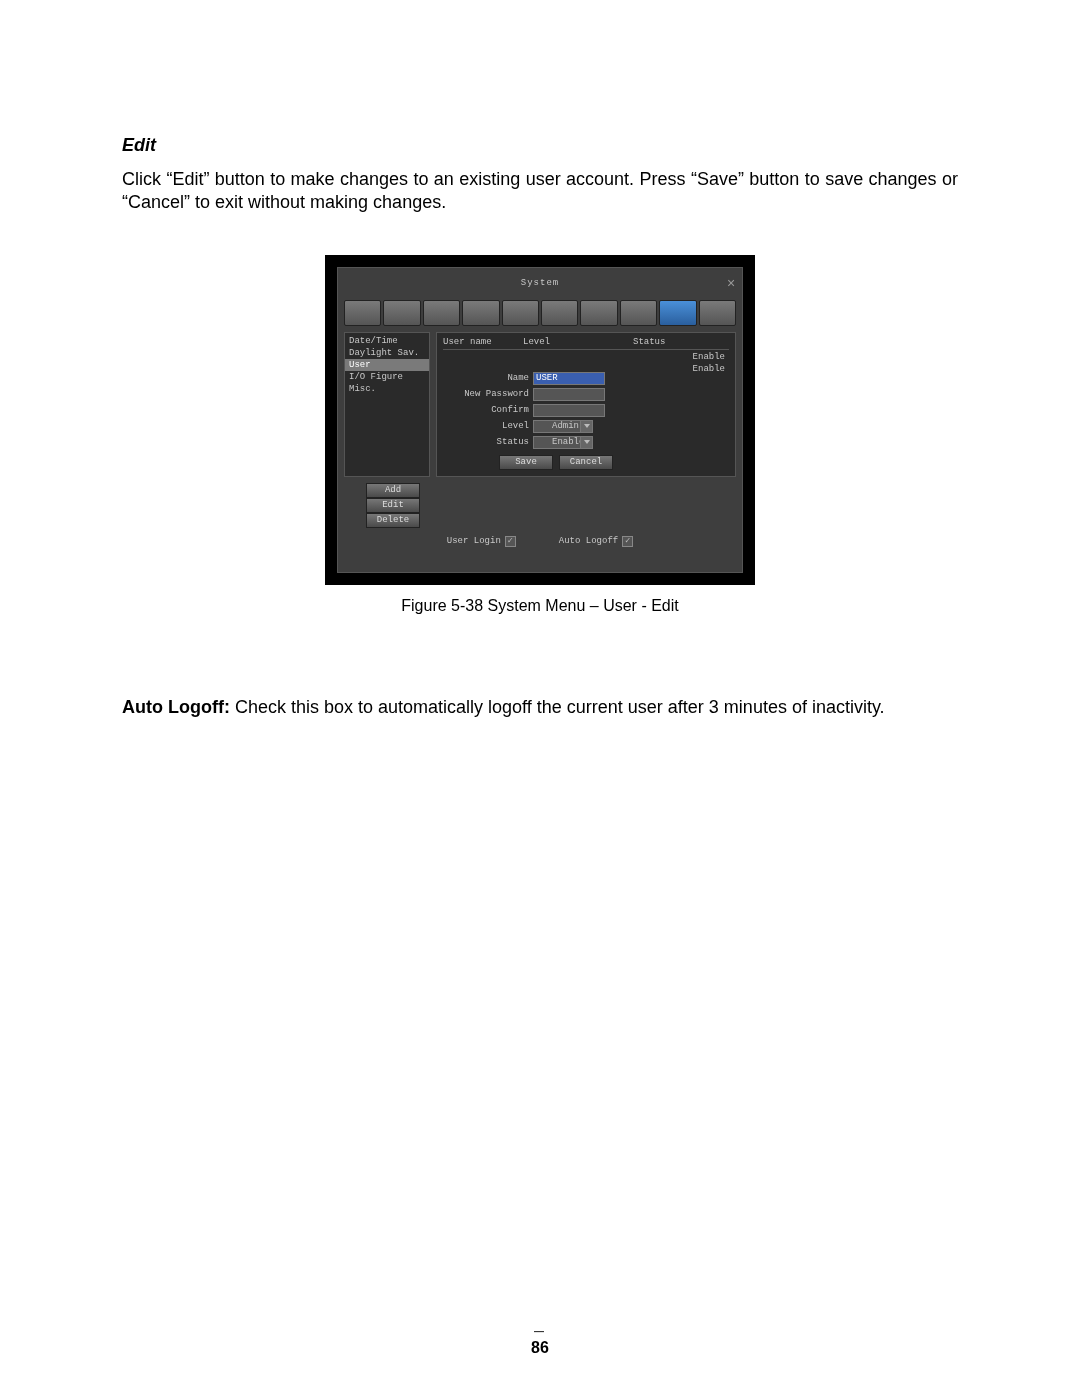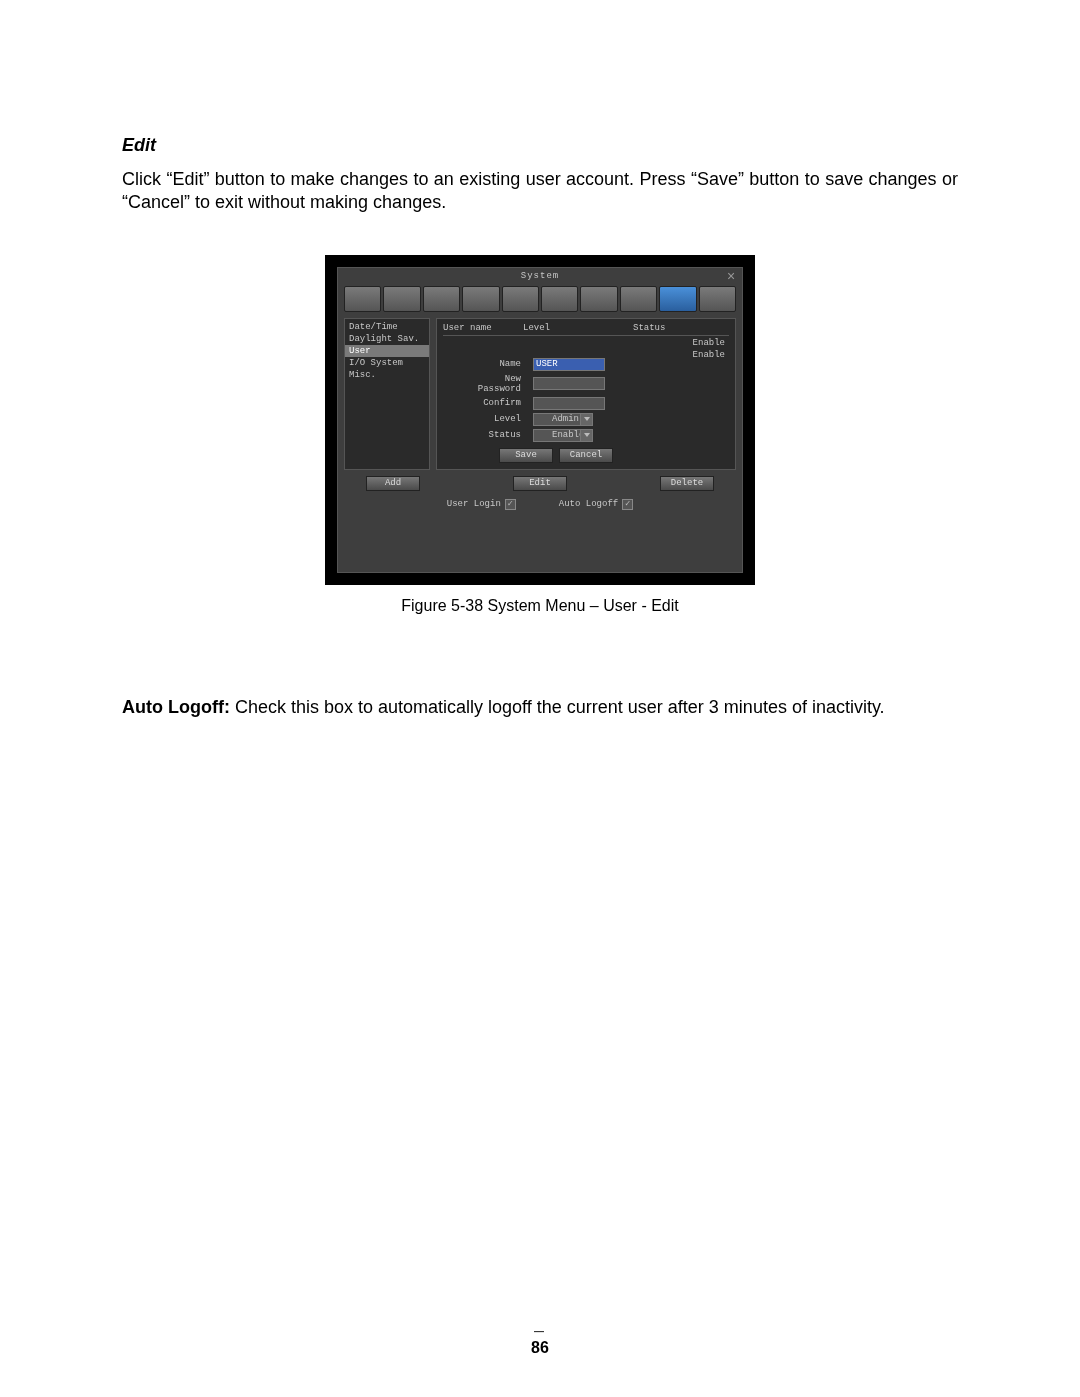--- a/index.html
+++ b/index.html
@@ -49,21 +49,21 @@
     font-family: "Courier New", monospace;
     color: #c8c8c8;
     font-size: 9px;
     position: relative;
   }
   .dvr-titlebar {
     height: 16px;
     display: flex;
     justify-content: space-between;
     align-items: center;
-    padding: 8px 4px;
+    padding: 15px 4px;
   }
   .dvr-titlebar .title {
     flex: 1;
     text-align: center;
     letter-spacing: 1px;
   }
   .dvr-close {
     width: 14px;
     height: 14px;
     display: flex;
@@ -141,21 +141,21 @@
     width: 190px;
   }
   .form-row {
     display: flex;
     align-items: center;
     margin-bottom: 3px;
   }
   .form-row .lbl {
     flex: 0 0 72px;
     text-align: right;
-    padding-right: 12px;
+    padding-right: 4px;
   }
   .txt-input {
     flex: 0 0 72px;
     height: 13px;
     background: #555;
     border: 1px solid #777;
     color: #fff;
     font-family: inherit;
     font-size: 9px;
     padding: 0 2px;
@@ -211,23 +211,24 @@
     align-items: center;
     justify-content: center;
     cursor: pointer;
   }
 
   .dvr-footer {
     padding: 0 6px 6px 6px;
   }
   .footer-row1 {
     display: flex;
-    justify-content: space-between;
+    justify-content: flex-end;
     padding: 0 22px;
     margin-bottom: 8px;
+    flex-direction: column;
   }
   .footer-row2 {
     display: flex;
     justify-content: center;
     gap: 43px;
   }
   .check-item {
     display: flex;
     align-items: center;
     gap: 4px;
@@ -302,21 +303,21 @@
         <div class="tb-icon"></div>
         <div class="tb-icon active"></div>
         <div class="tb-icon"></div>
       </div>
 
       <div class="dvr-body">
         <div class="dvr-sidebar">
           <div class="side-item">Date/Time</div>
           <div class="side-item">Daylight Sav.</div>
           <div class="side-item selected">User</div>
-          <div class="side-item">I/O System</div>
+          <div class="side-item">I/O Figure</div>
           <div class="side-item">Misc.</div>
         </div>
 
         <div class="dvr-main">
           <div class="list-header">
             <span>User name</span>
             <span>Level</span>
             <span>Status</span>
           </div>
           <div class="status-rows">

